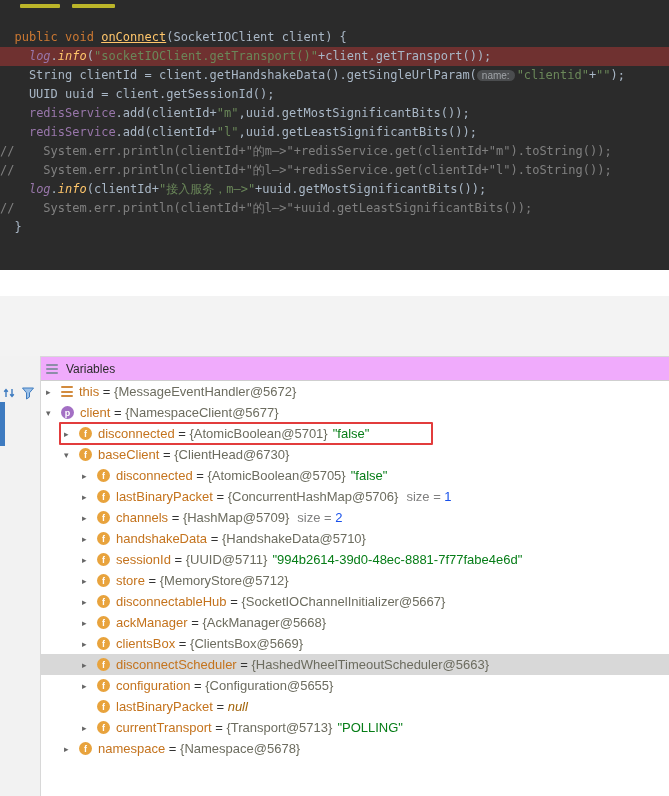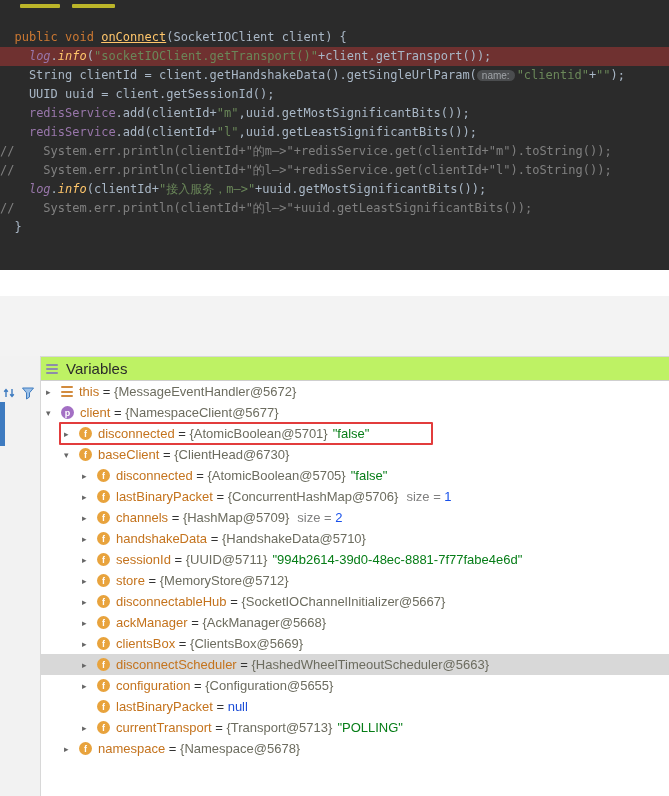--- a/index.html
+++ b/index.html
@@ -28,23 +28,23 @@
   
   .breadcrumb{position:absolute;left:0;top:270px;width:669px;height:26px;background:#3C3F41;
               display:flex;align-items:center;padding-left:9px;box-sizing:border-box;
               font-size:12px;color:#A9A9A9;border-top:1px solid #323232;}
   .breadcrumb .sep{margin:0 7px;color:#8A8A8A;font-size:11px;}
 
   
   .gap-area{position:absolute;left:0;top:296px;width:669px;height:60px;background:#F3F3F3;}
 
   
-  .vars-header{position:absolute;left:0;top:356px;width:669px;height:25px;background:#bef264;
+  .vars-header{position:absolute;left:0;top:356px;width:669px;height:25px;background:#f0abfc;
                border-top:1px solid #D8D8D8;border-bottom:1px solid #CFCFCF;box-sizing:border-box;
-               display:flex;align-items:center;padding-left:48px;font-size:15px;color:#2B2B2B;}
+               display:flex;align-items:center;padding-left:48px;font-size:12px;color:#2B2B2B;}
   .vars-tab-icon{position:absolute;left:46px;top:7px;width:12px;height:10px;
                  display:flex;flex-direction:column;justify-content:space-between;}
   .vars-tab-icon span{height:2px;background:#8D8DA8;border-radius:1px;}
   .vars-header .tab-label{margin-left:18px;}
 
   .vars-tree{position:absolute;left:0;top:381px;width:669px;height:415px;background:#FFFFFF;overflow:hidden;}
   .vrow{display:flex;align-items:center;height:21px;font-size:13px;box-sizing:border-box;}
   .vrow.selected{background:#D8D8D8;}
   .vrow-inner{display:inline-flex;align-items:center;height:19px;}
   .redbox{border:2px solid #E23C3C;border-radius:1px;padding:0 62px 0 3px;margin-left:-5px;}
@@ -56,21 +56,21 @@
   .icon-this{border-radius:2px;background:transparent;flex-direction:column;justify-content:space-between;
              height:11px;width:12px;}
   .icon-this span{display:block;height:2px;width:12px;background:#D28B3E;border-radius:1px;}
   .vname{color:#C4731D;}
   .veq{color:#333333;white-space:pre;}
   .vref{color:#6C6C5F;}
   .vstr{color:#067D17;margin-left:5px;}
   .vsize{margin-left:8px;}
   .vsize-label{color:#808080;}
   .vsize-num{color:#1750EB;}
-  .vnull{color:#1d4ed8;}
+  .vnull{color:#a16207;font-style:italic;}
 
   
   .panel-gutter{position:absolute;left:0;top:356px;width:41px;height:440px;background:#F2F2F2;
                 border-right:1px solid #D8D8D8;box-sizing:border-box;z-index:5;}
   .gutter-icon{position:absolute;width:14px;height:14px;}
   .gutter-icon.arrows{left:2px;top:30px;}
   .gutter-icon.funnel{left:21px;top:30px;}
   .blue-stripe{position:absolute;left:0;top:46px;width:5px;height:44px;background:#3E7BC0;}
 </style>
 </head>

